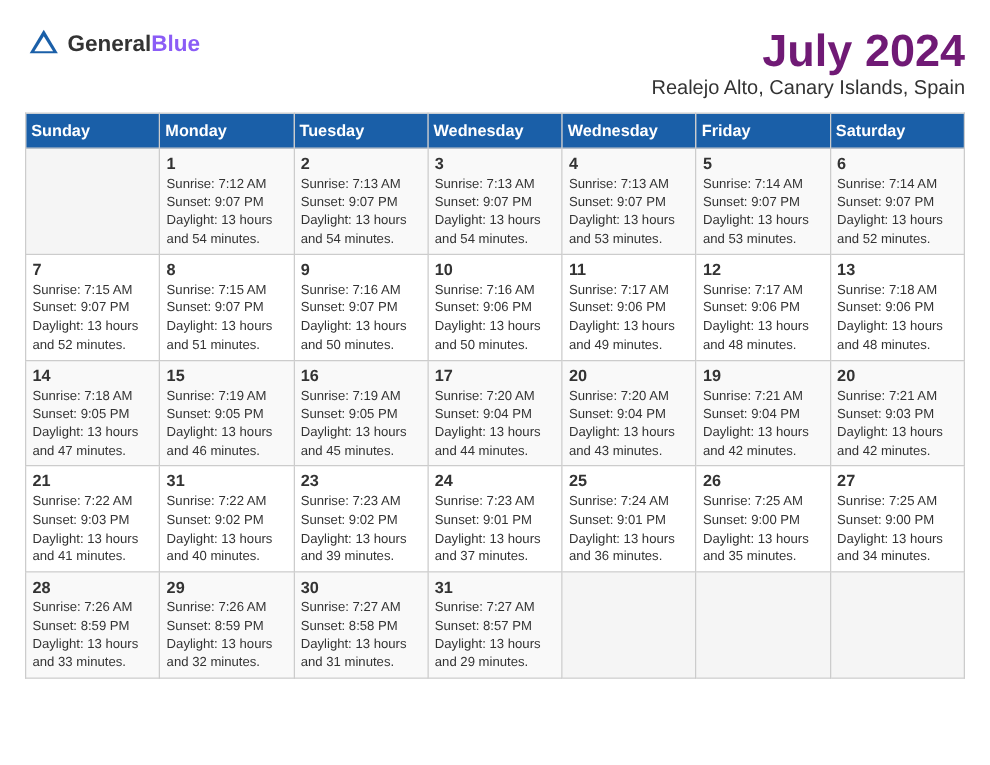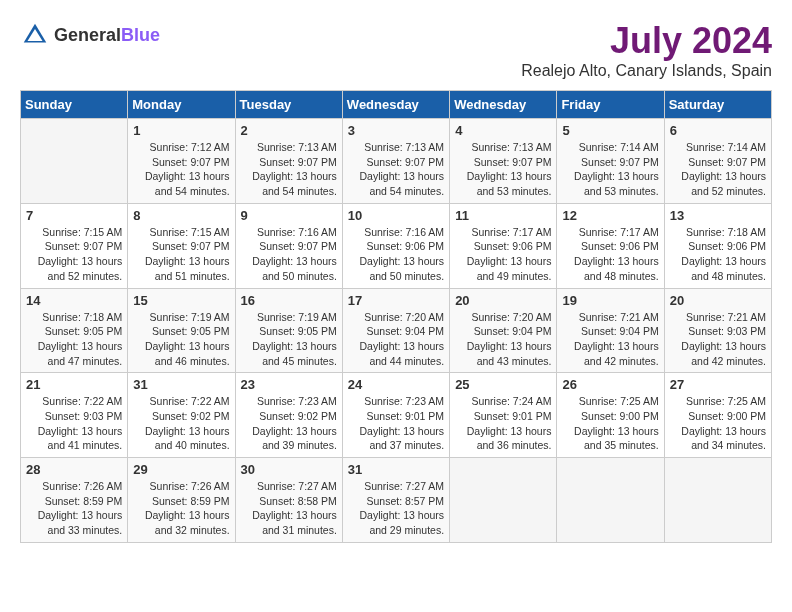--- a/index.html
+++ b/index.html
@@ -78,21 +78,20 @@
       font-weight: bold;
       font-size: 13px;
       display: block;
       margin-bottom: 2px;
       color: #333;
     }
     .day-info {
       color: #333;
       line-height: 1.4;
       font-size: 10.5px;
-      text-align: right;
     }
     .empty-cell {
       background: #f5f5f5 !important;
     }
   </style>
 </head>
 <body>
 
 <div class="header-section">
   <div class="logo">

